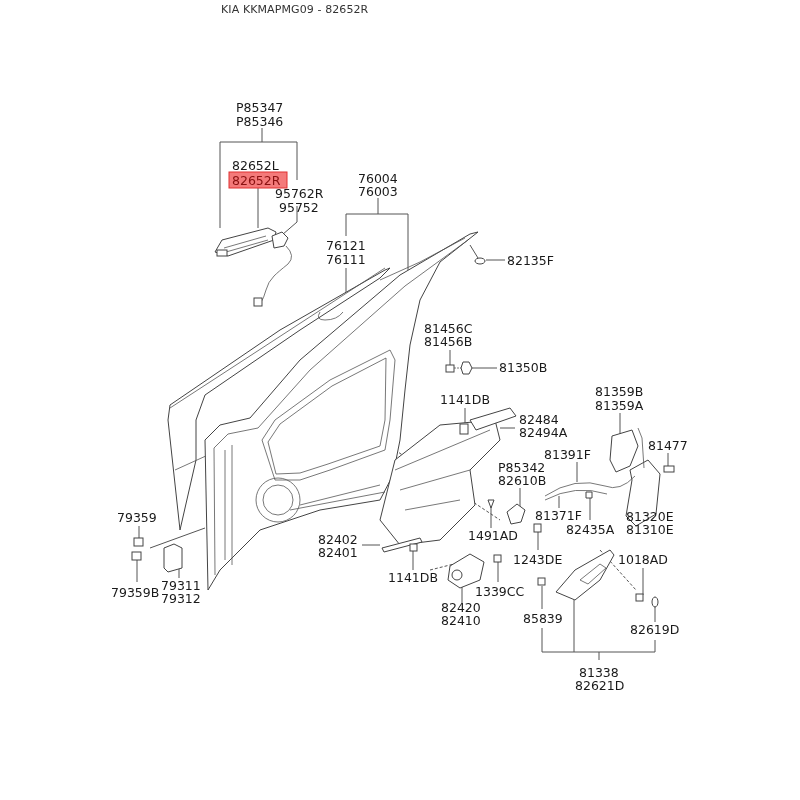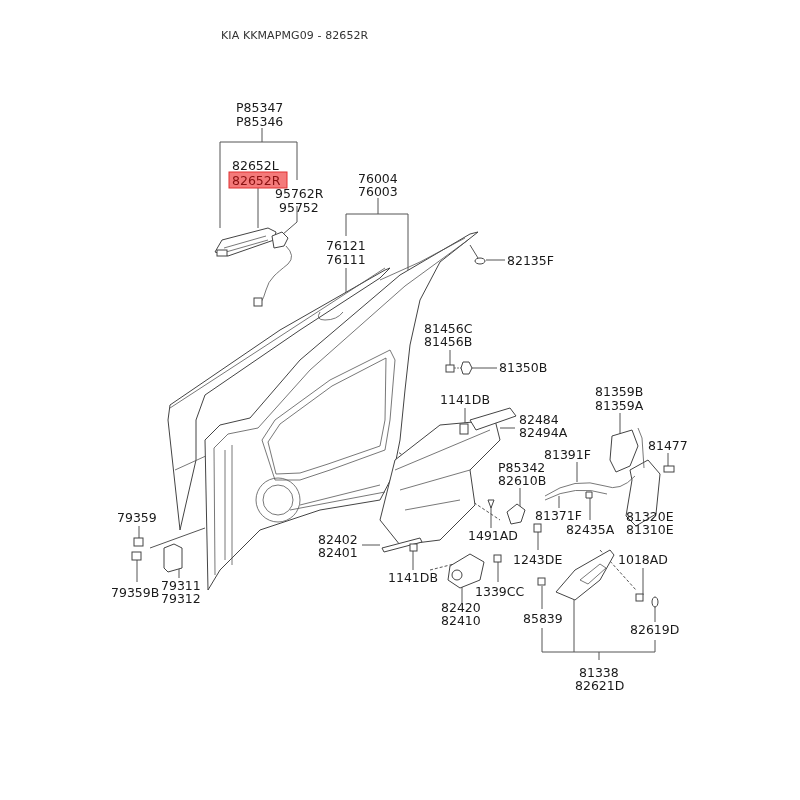--- a/index.html
+++ b/index.html
@@ -1,18 +1,18 @@
 <!DOCTYPE html>
 <html><head>
 <meta charset="utf-8">
 <style>
   html, body { margin:0; padding:0; background:#ffffff; }
   body { width:800px; height:800px; position:relative; overflow:hidden;
          font-family:"DejaVu Sans", sans-serif; color:#222; }
-  #title { position:absolute; left:221px; top:29px; font-size:11px; color:#333; letter-spacing:0.1px; }
+  #title { position:absolute; left:221px; top:3px; font-size:11px; color:#333; letter-spacing:0.1px; }
   #diagram { position:absolute; left:0; top:0; width:800px; height:800px; }
   .lbl { font-family:"DejaVu Sans", sans-serif; font-size:12.5px; fill:#1a1a1a; }
   .ln { stroke:#555; stroke-width:1; fill:none; }
   .part { stroke:#444; stroke-width:1; fill:#fff; }
   .part2 { stroke:#555; stroke-width:0.8; fill:none; }
   .hl-rect { fill:#f47a7a; stroke:#e03030; stroke-width:1; }
   .hl-text { fill:#8a1010; }
   .callout { cursor:pointer; }
 </style>
 </head>

